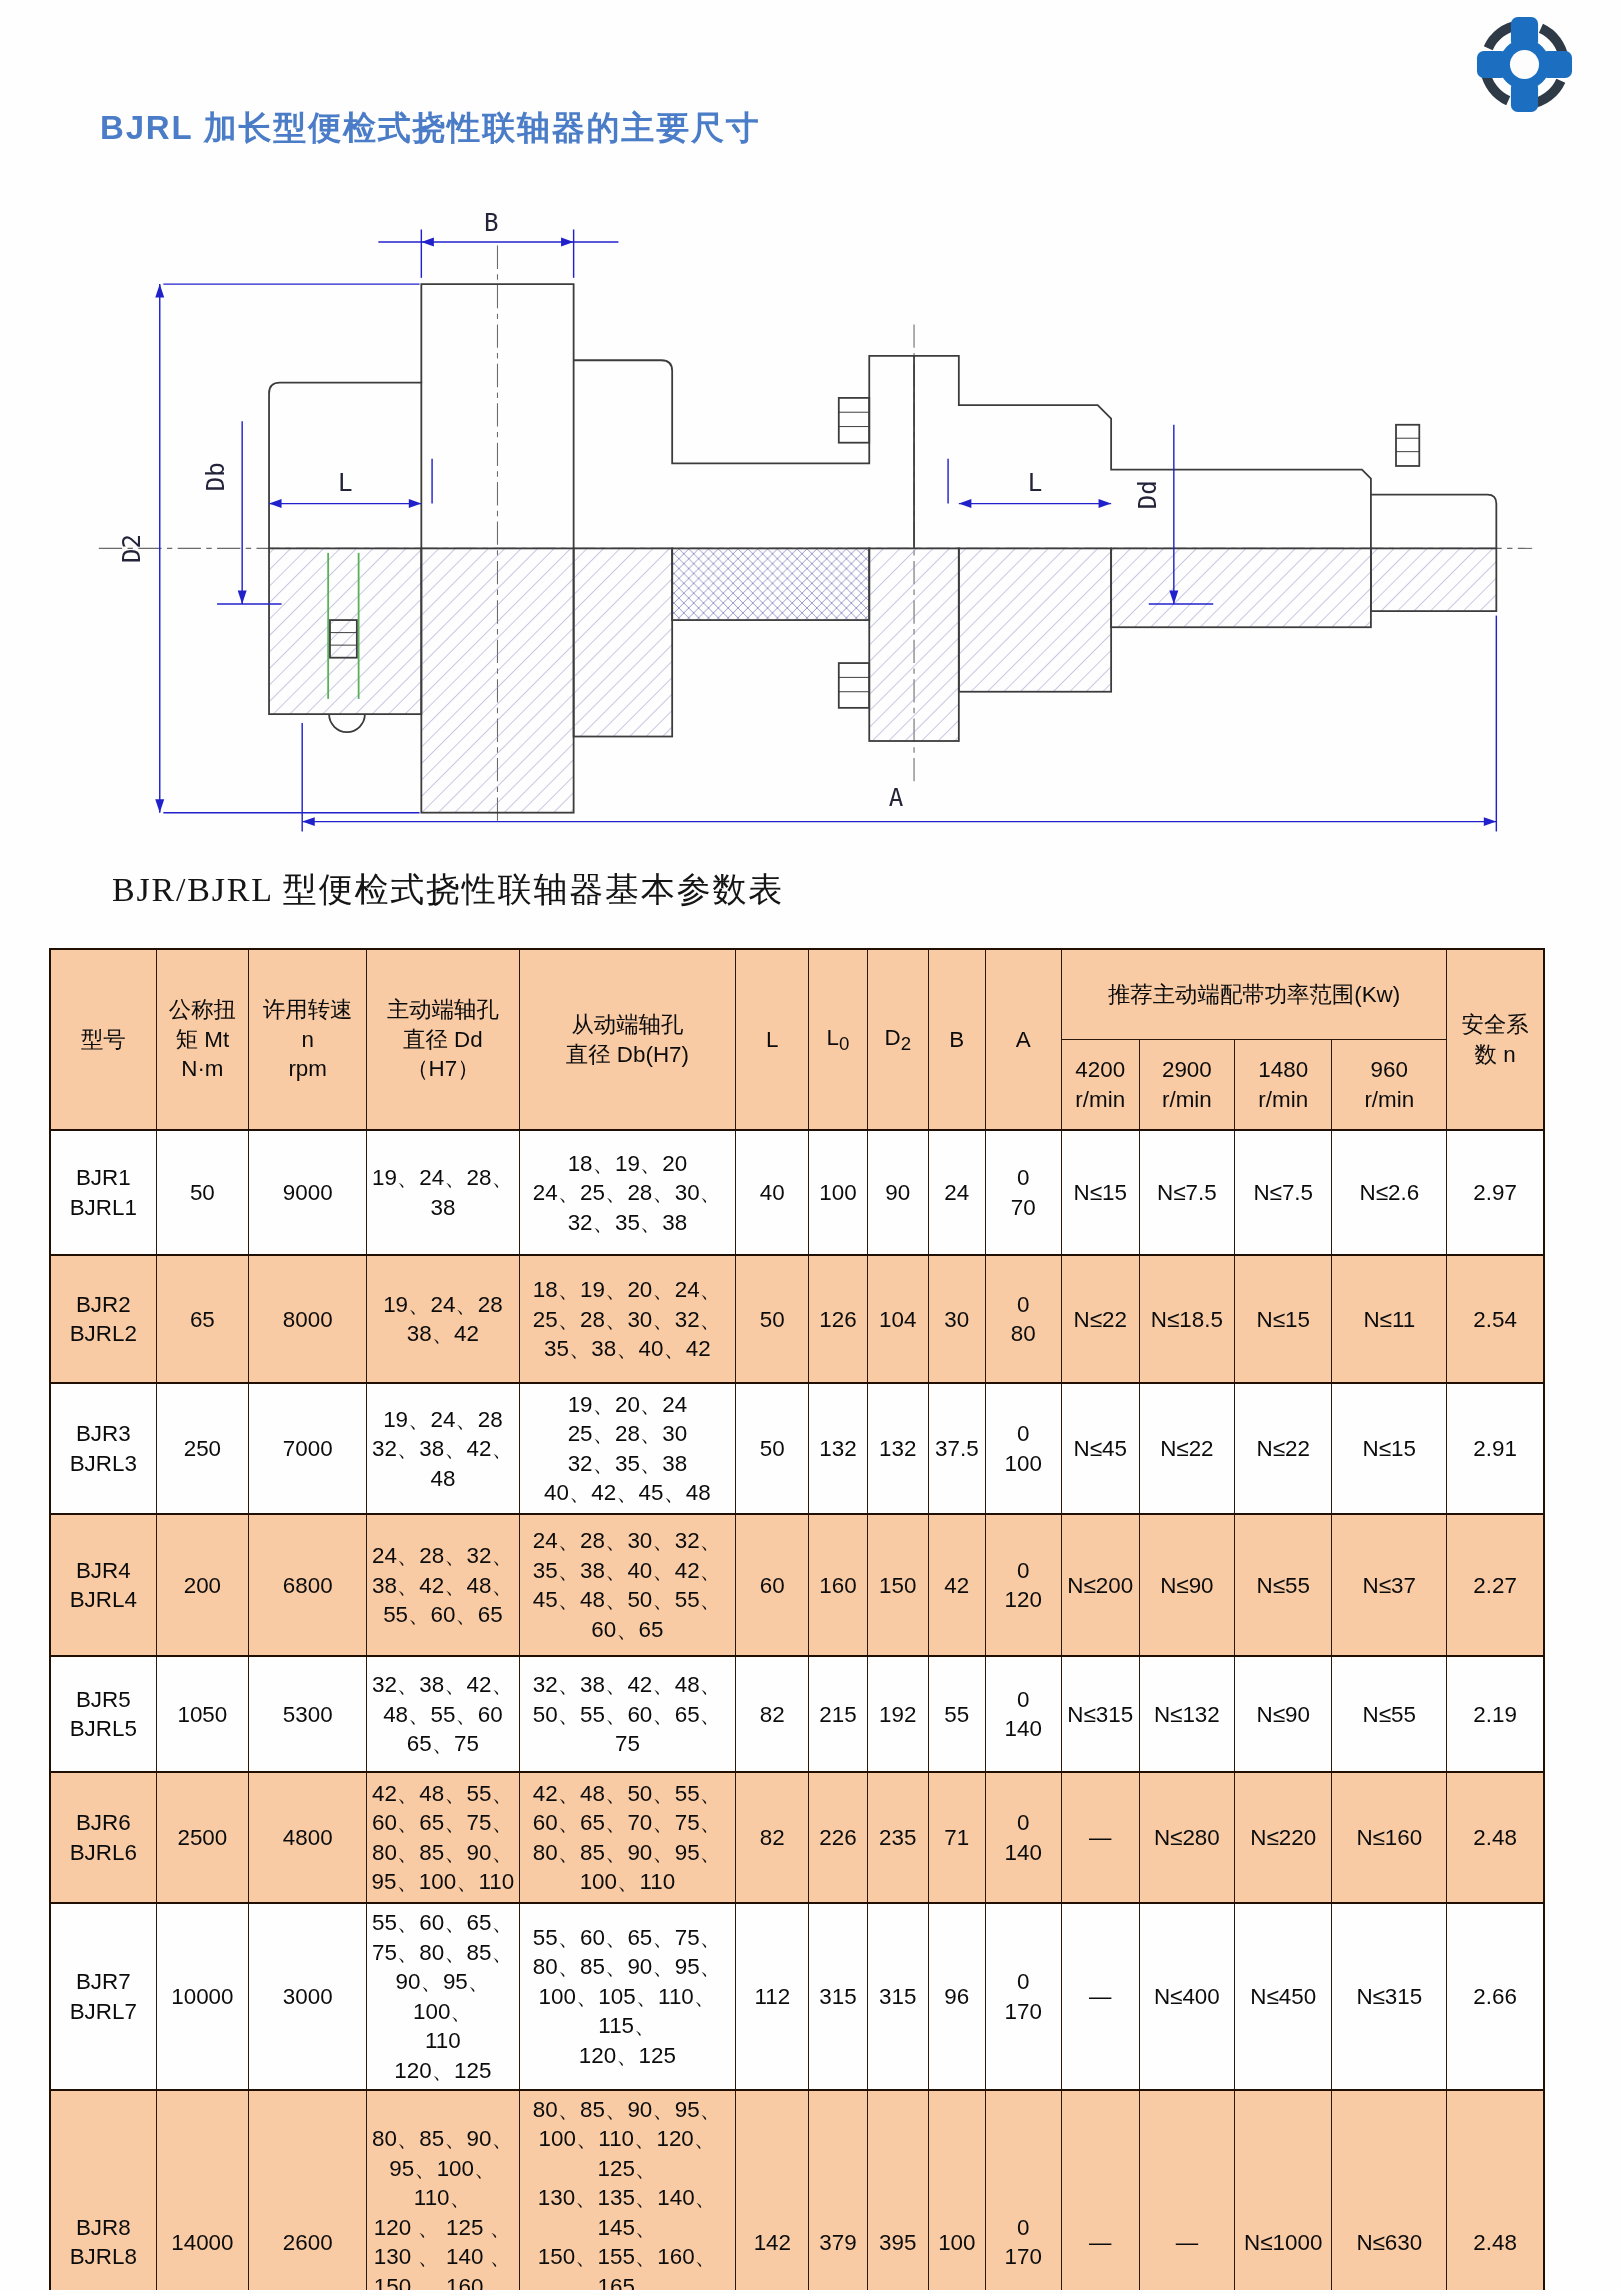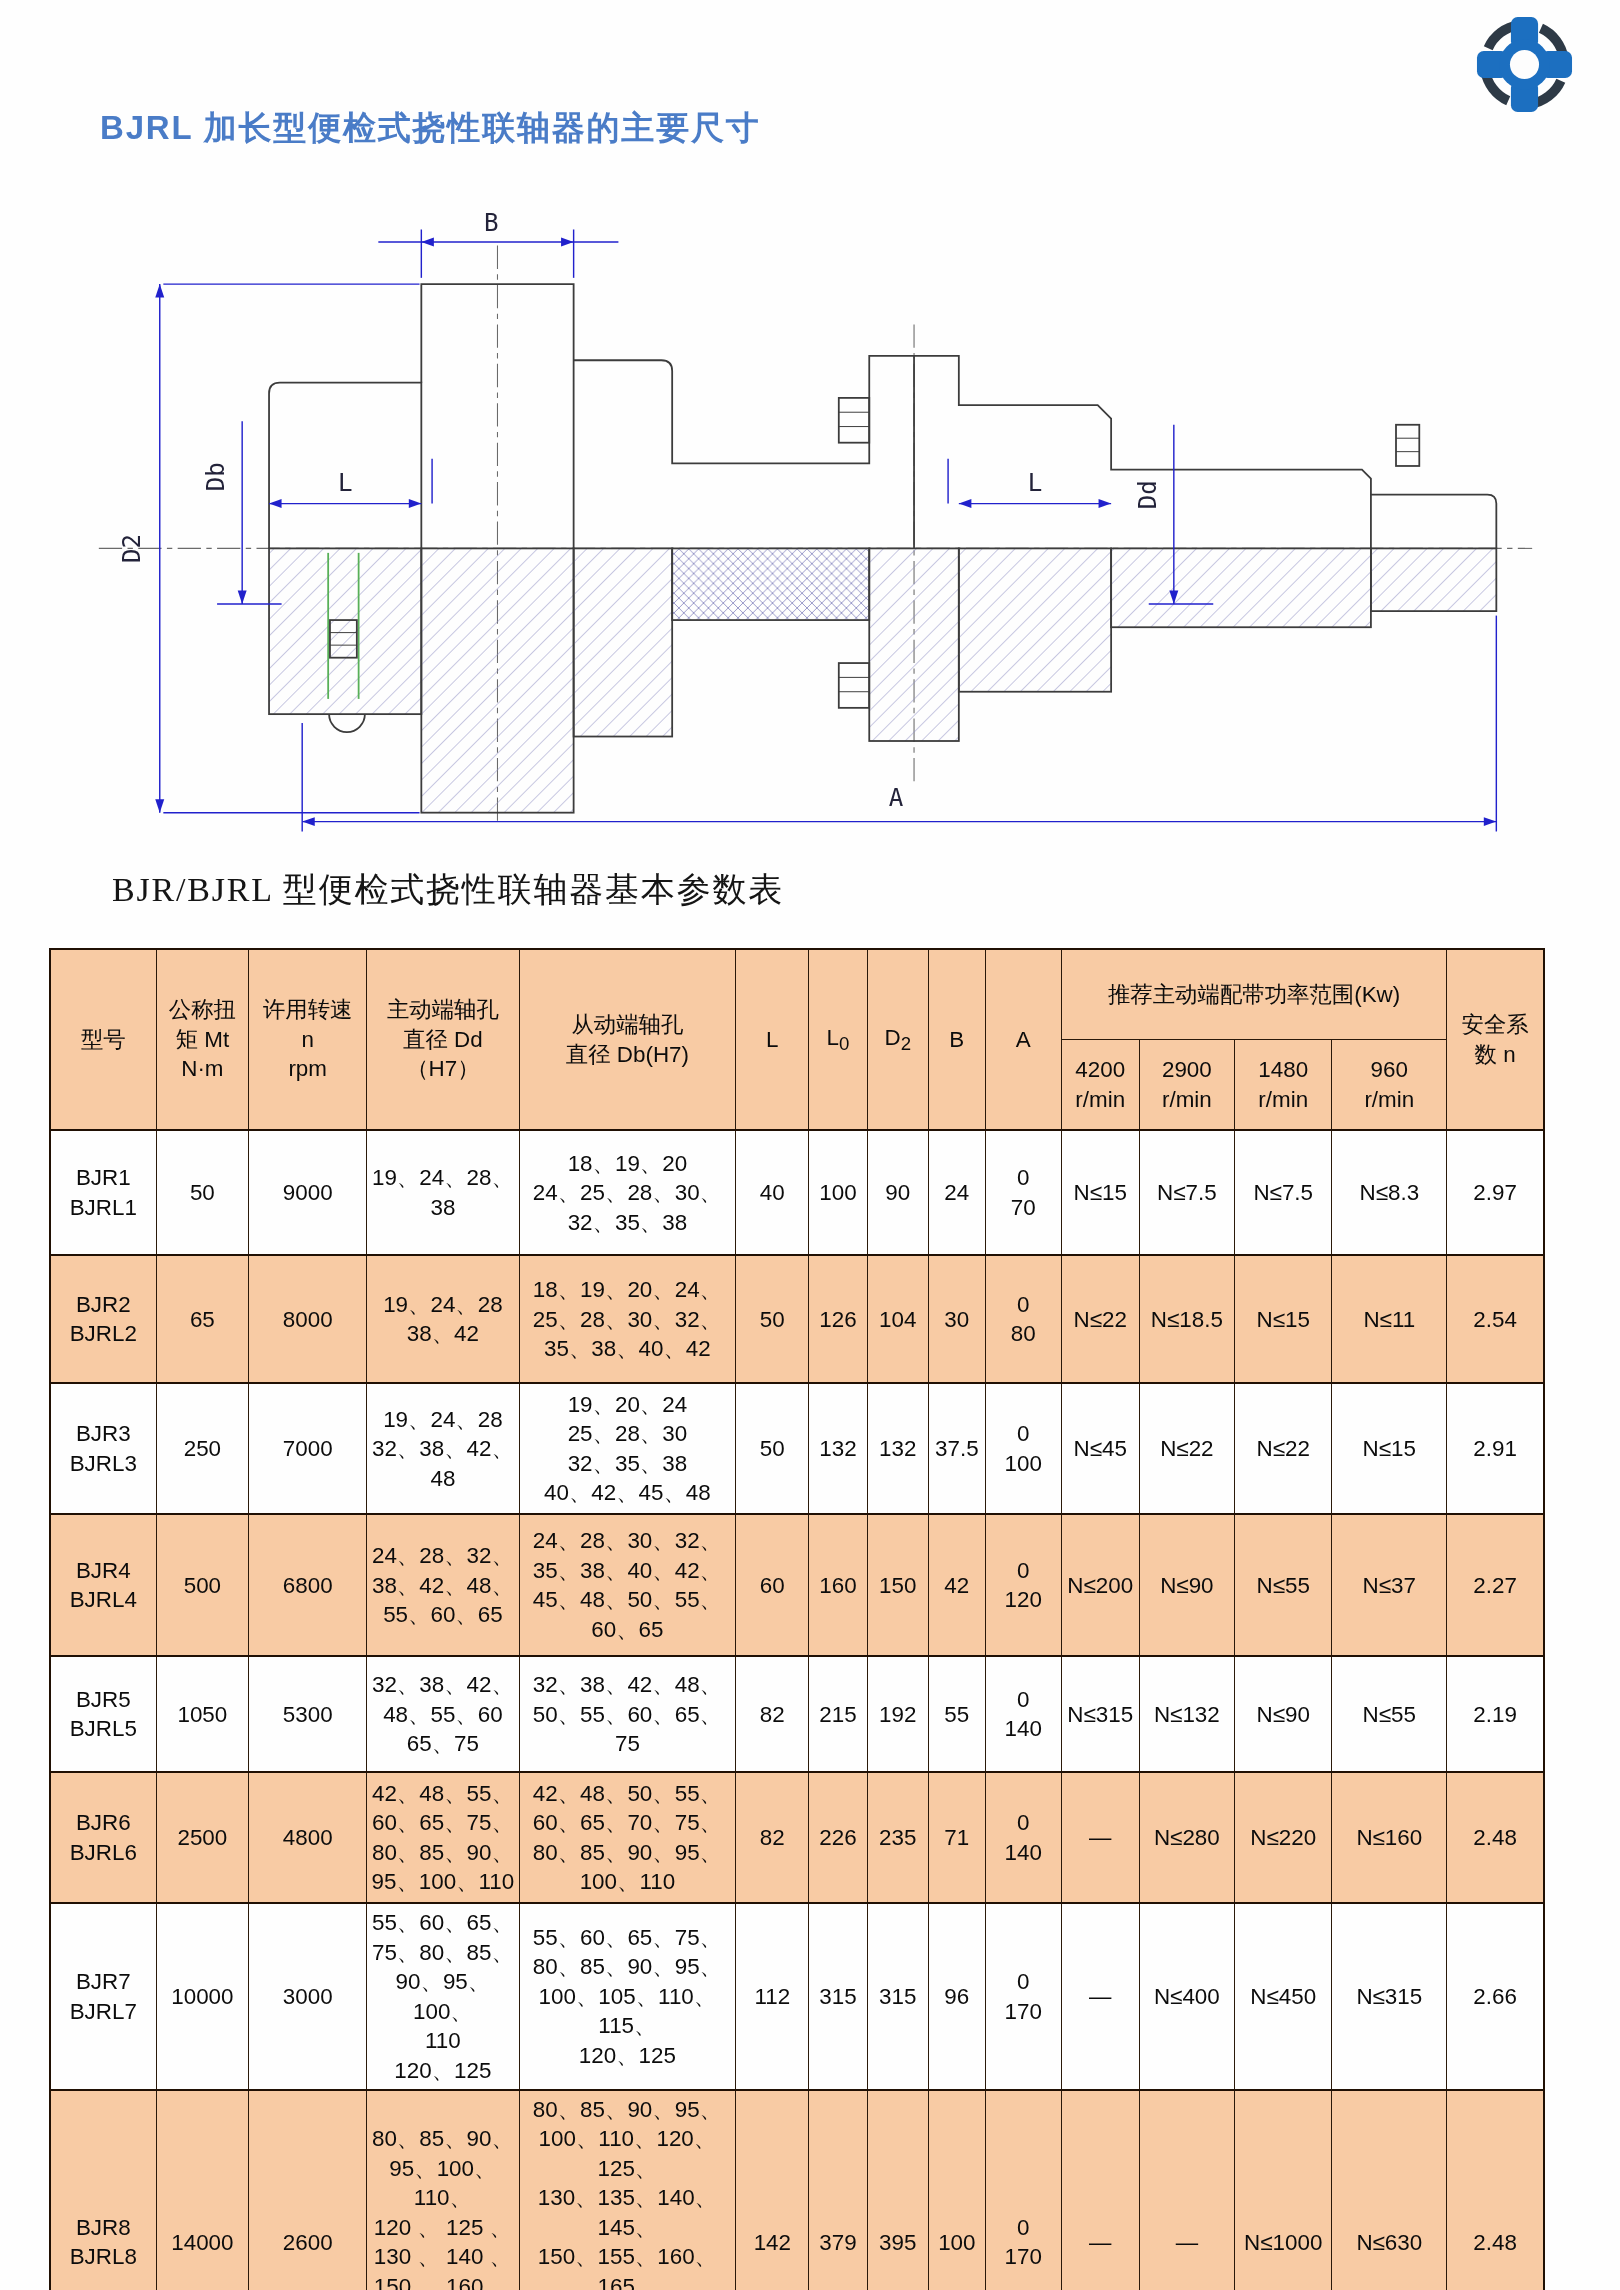--- a/index.html
+++ b/index.html
@@ -224,21 +224,21 @@
 32、35、38</td>
           <td class="c-l">40</td>
           <td class="c-l0">100</td>
           <td>90</td>
           <td>24</td>
           <td>0
 70</td>
           <td class="c-pw">N≤15</td>
           <td class="c-pw">N≤7.5</td>
           <td class="c-pw">N≤7.5</td>
-          <td class="c-pw">N≤8.3</td>
+          <td class="c-pw">N≤2.6</td>
           <td>2.97</td>
       </tr>
       <tr>
         <td>BJR2
 BJRL2</td>
           <td>65</td>
           <td>8000</td>
           <td class="c-bore">19、24、28
 38、42</td>
           <td class="c-bore">18、19、20、24、
@@ -276,21 +276,21 @@
 100</td>
           <td class="c-pw">N≤45</td>
           <td class="c-pw">N≤22</td>
           <td class="c-pw">N≤22</td>
           <td class="c-pw">N≤15</td>
           <td>2.91</td>
       </tr>
       <tr>
         <td>BJR4
 BJRL4</td>
-          <td>500</td>
+          <td>200</td>
           <td>6800</td>
           <td class="c-bore">24、28、32、
 38、42、48、
 55、60、65</td>
           <td class="c-bore">24、28、30、32、
 35、38、40、42、
 45、48、50、55、
 60、65</td>
           <td class="c-l">60</td>
           <td class="c-l0">160</td>

